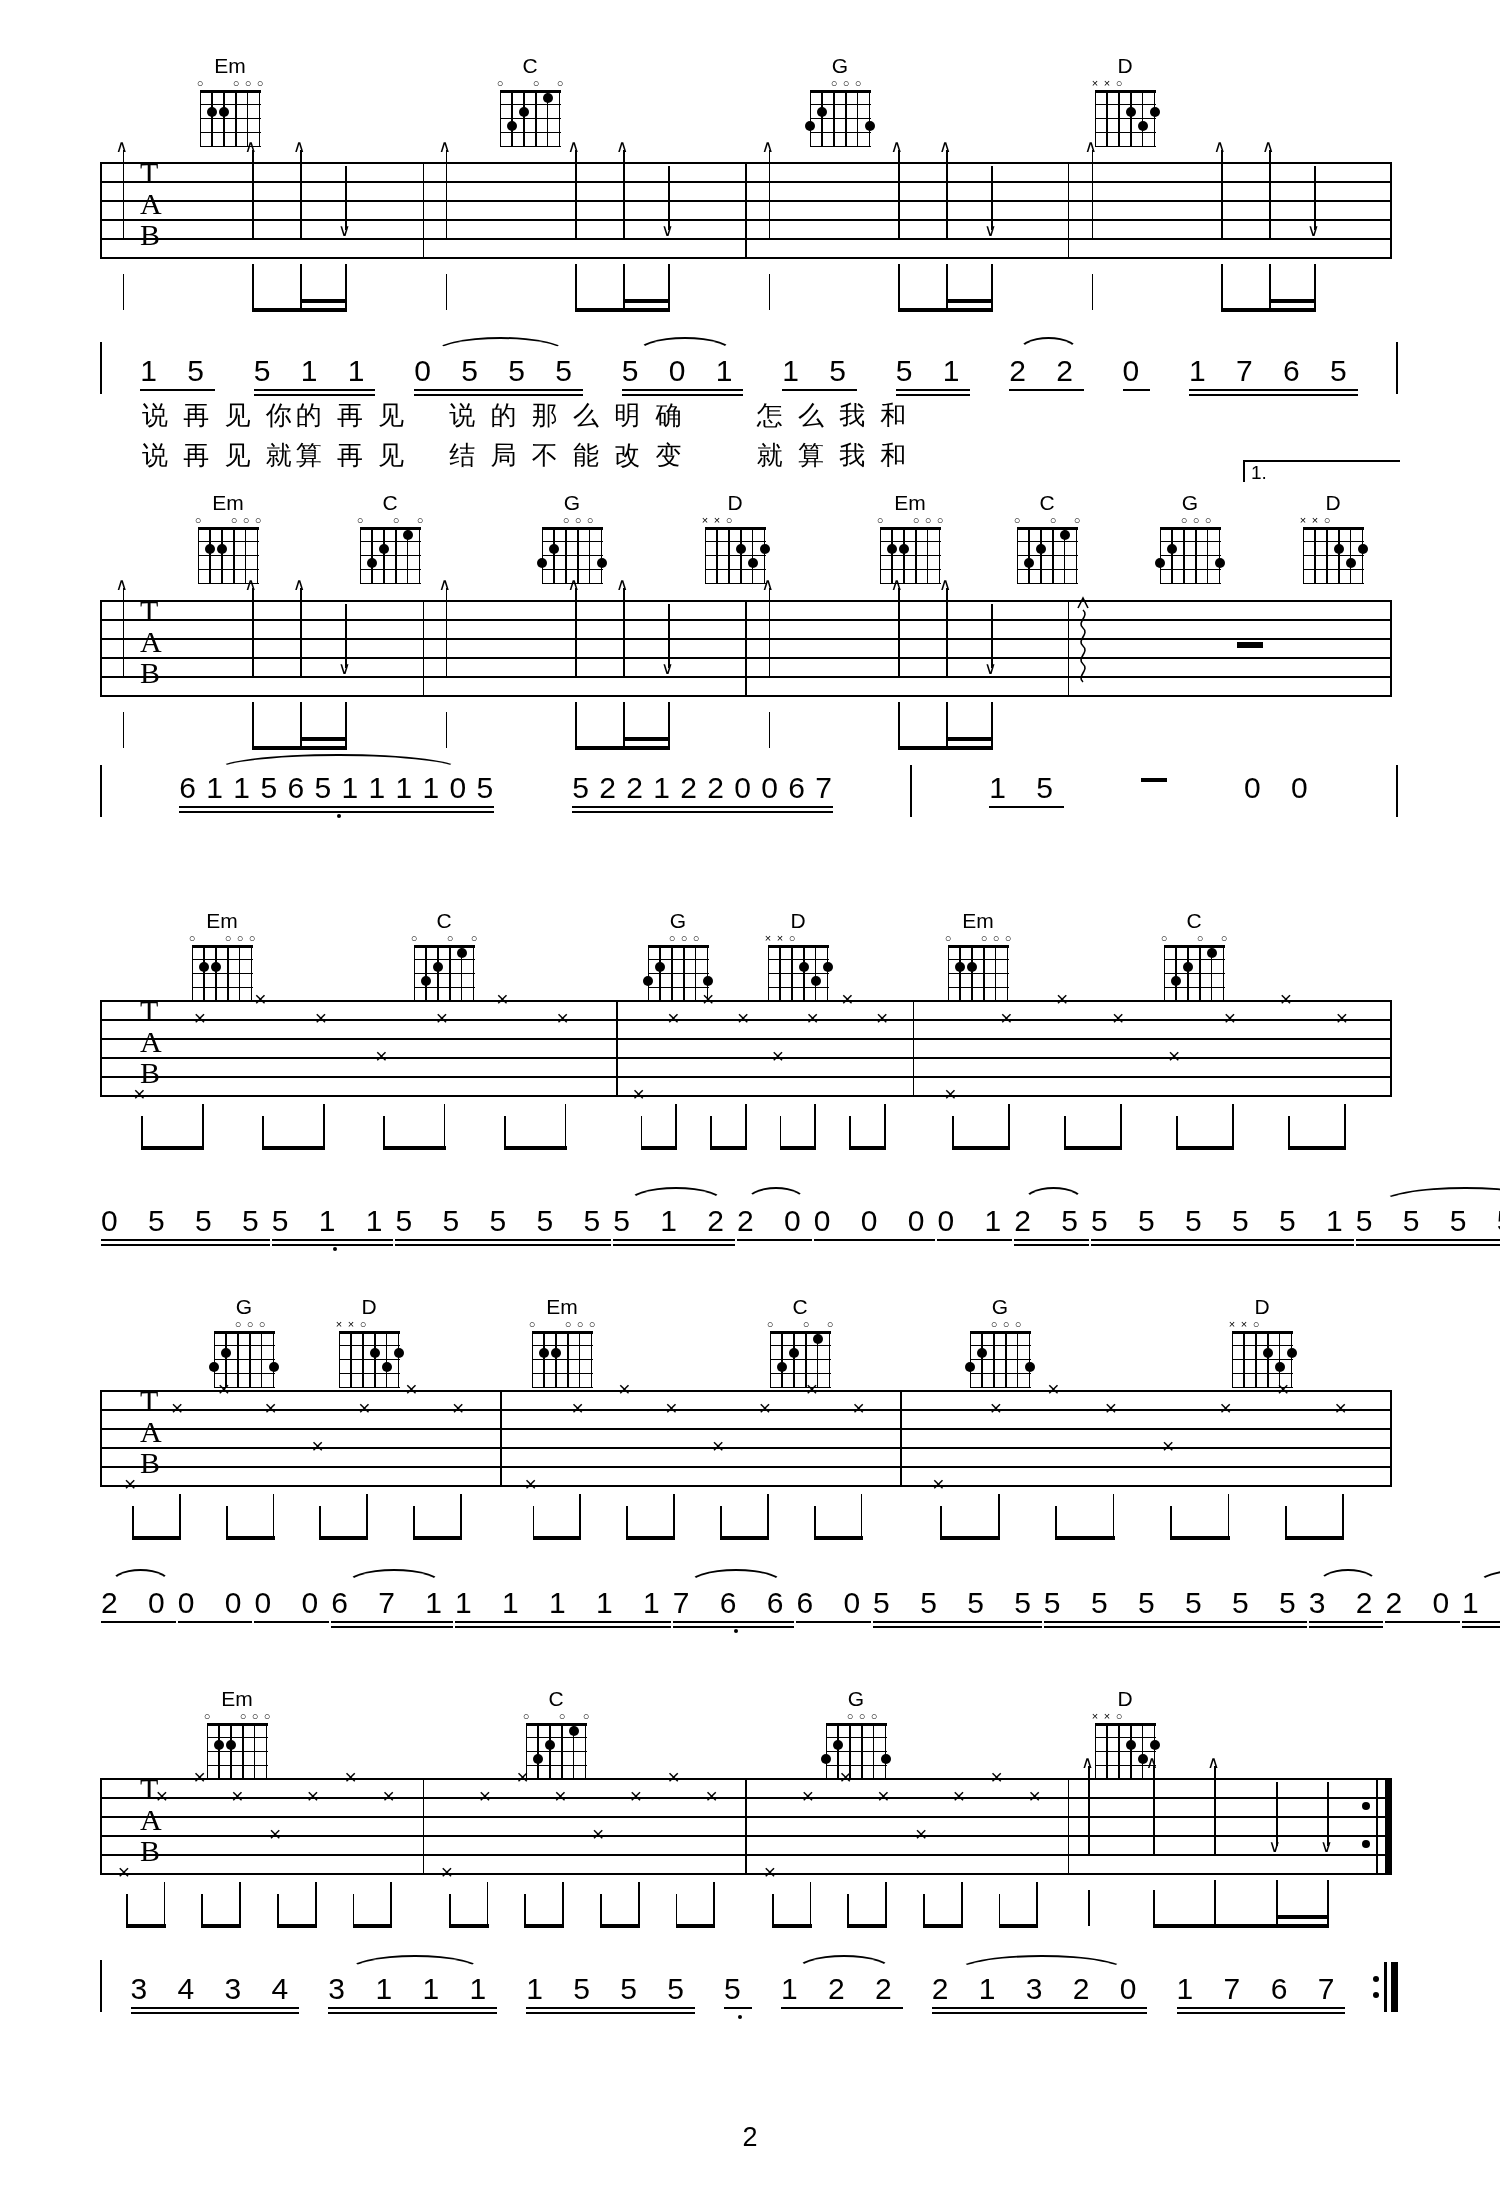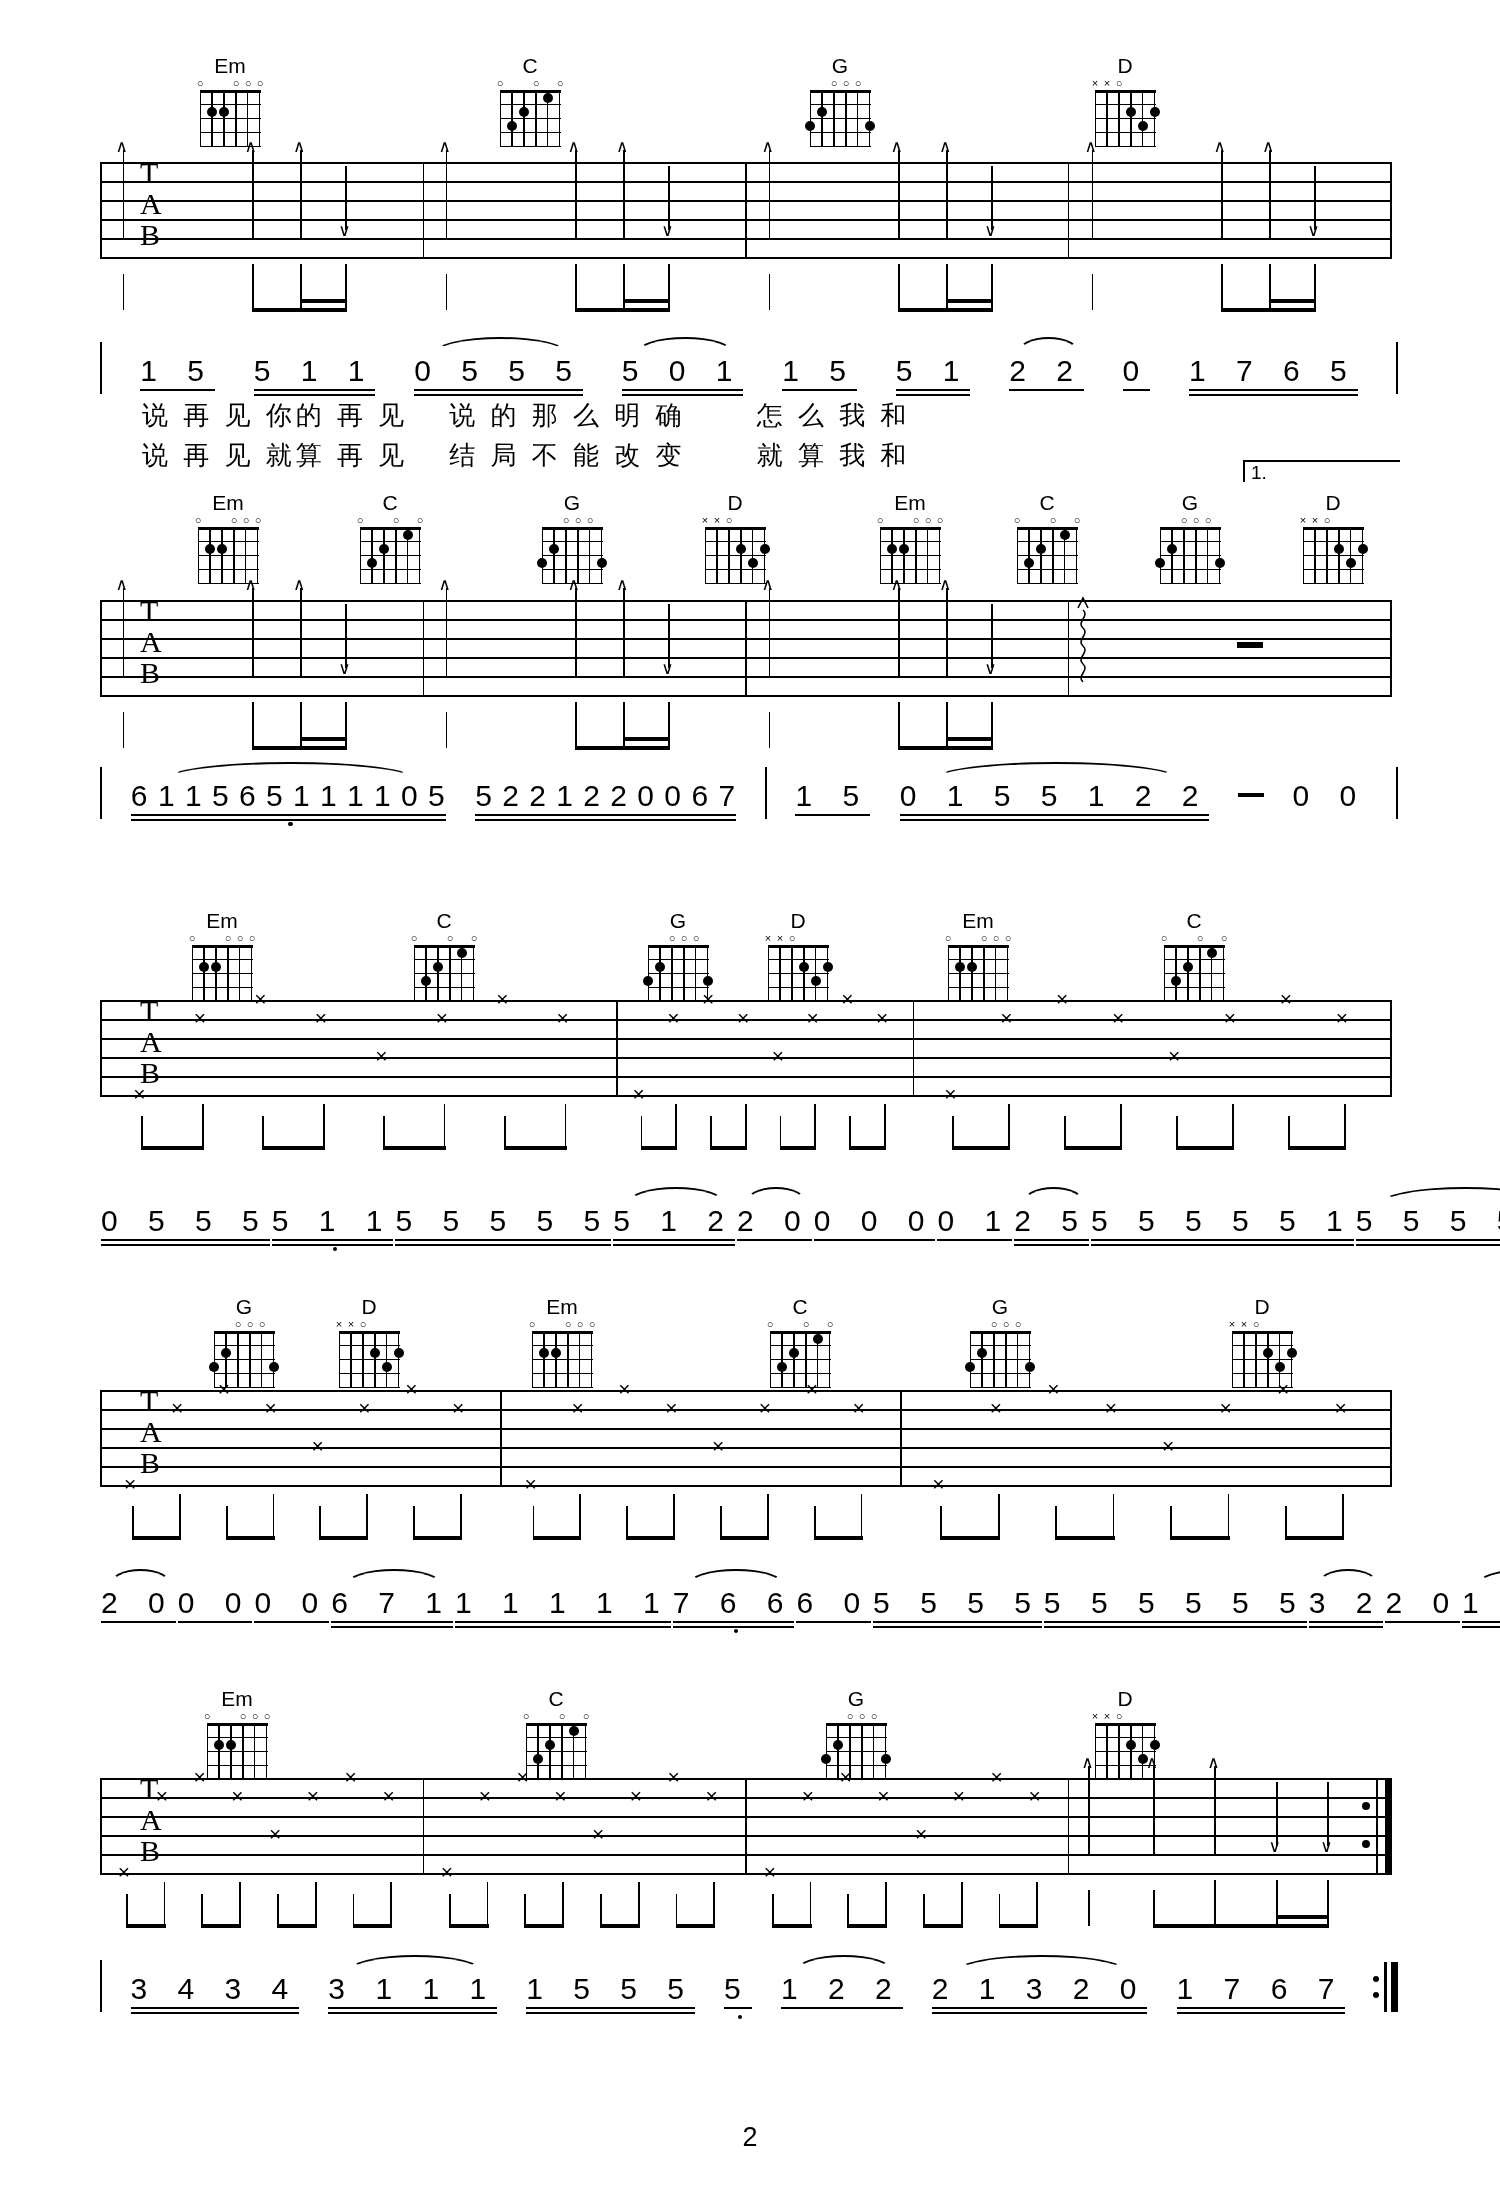--- a/index.html
+++ b/index.html
@@ -555,44 +555,38 @@
       <div class="head" style="left: 884.28px; top: 62px;">∨</div>
       <div class="bstem" style="left: 891.48px; top: 102px; height: 48px;"></div>
       <div class="beam" style="left: 797.81px; top: 146px; width: 95.67px;"></div>
       <div class="beam" style="left: 846.26px; top: 137px; width: 47.22px;"></div>
       <svg width="16" height="102" style="position: absolute; left: 975px; top: -4px;">
         <path d="M8 14 c7 6 -7 12 0 18 c7 6 -7 12 0 18 c7 6 -7 12 0 18 c7 6 -7 12 0 18 M3 12 L8 2 L13 12" fill="none" stroke="#000" stroke-width="1.6"></path>
       </svg>
       <div class="halfrest" style="left: 1136.96px; top: 42px;"></div>
     </div>
     <div class="volta" style="left: 1243px; top: 460px; width: 149px;">1.</div>
-    <div class="melody" style="top: 763px;">
+    <div class="melody" style="top: 763px; align-items: center;">
       <div class="mbar"></div>
       <div class="mgroup">
         <div class="arc"></div>
         <div class="mnum tight">6 1 1 5 6 5 1 1 1 1 0 5</div>
         <div class="uline" style="bottom: 7px;"></div>
         <div class="uline" style="bottom: 2px;"></div>
         <div class="mdot"></div>
       </div>
       <div class="mgroup">
         <div class="mnum tight">5 2 2 1 2 2 0 0 6 7</div>
         <div class="uline" style="bottom: 7px;"></div>
         <div class="uline" style="bottom: 2px;"></div>
       </div>
       <div class="mbar"></div>
       <div class="mgroup">
         <div class="mnum">1 5</div>
         <div class="uline" style="bottom: 7px;"></div>
-      </div>
-      <div class="mgroup">
-        <div class="arc"></div>
-        <div class="mnum">0 1 5 5 1 2 2</div>
-        <div class="uline" style="bottom: 7px;"></div>
-        <div class="uline" style="bottom: 2px;"></div>
       </div>
       <div class="mdash"></div>
       <div class="mgroup">
         <div class="mnum">0 0</div>
       </div>
       <div class="mbar"></div>
     </div>
     <div class="chord" style="left: 180px; top: 910px;">
       <div class="chord-name">Em</div>
       <div class="chord-markers">

